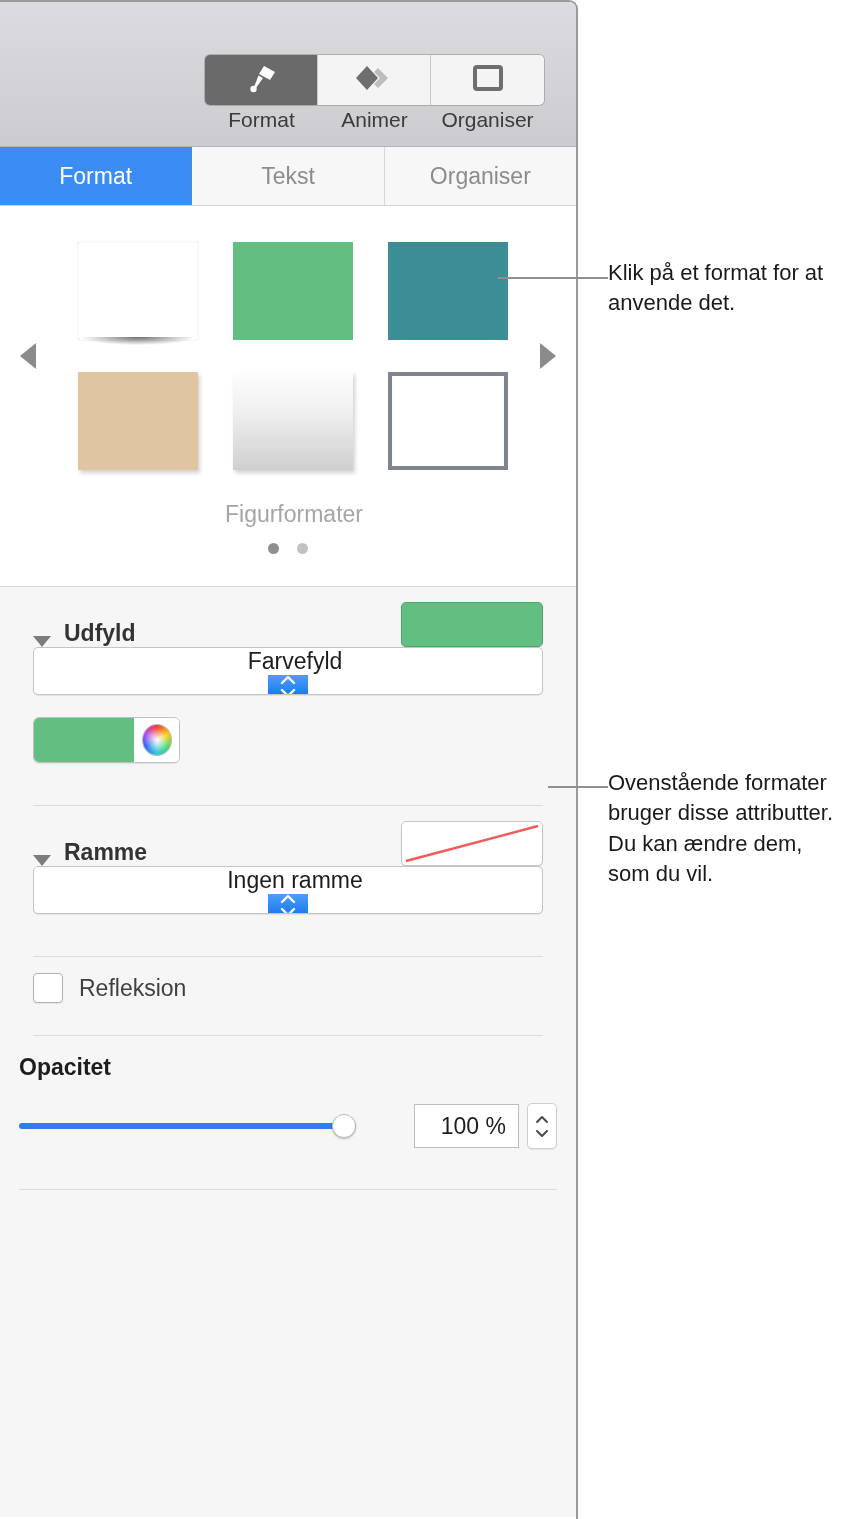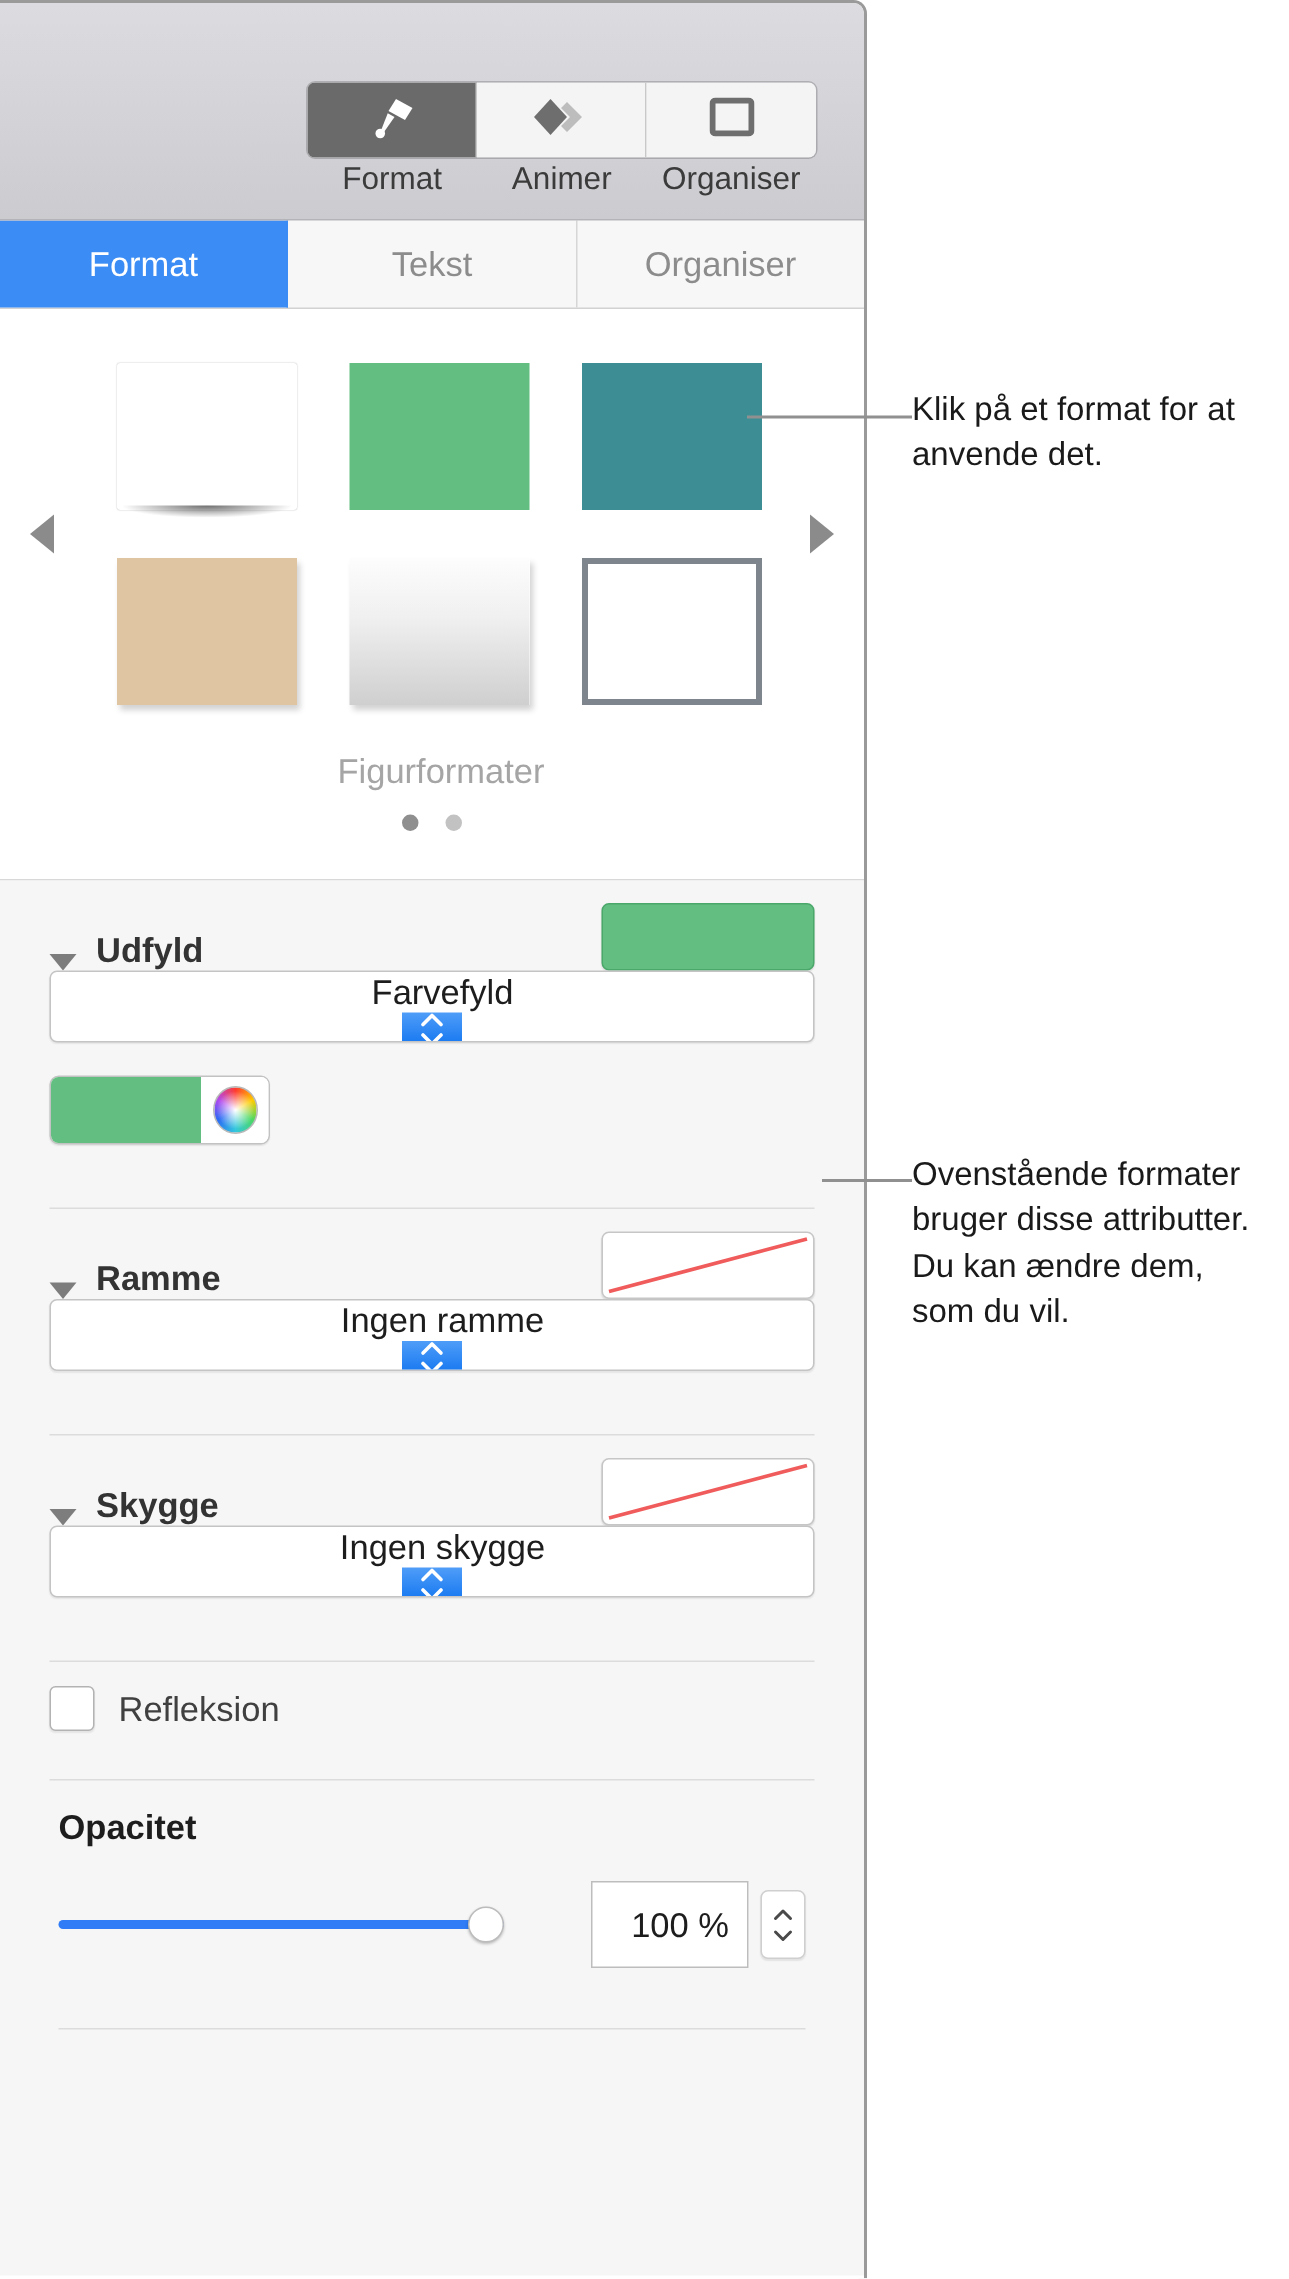--- a/index.html
+++ b/index.html
@@ -320,21 +320,21 @@
     height: 28px;
     border: 1px solid #b3b3b3;
     border-radius: 4px;
     background: #ffffff;
     margin-right: 16px;
     box-shadow: 0 1px 1px rgba(0,0,0,0.07);
   }
   .check-label { font-size: 23px; color: #404040; }
 
   
-  .opacity-sec { padding: 0 39px; }
+  .opacity-sec { padding: 0 19px; }
   .opacity-title {
     font-size: 23px;
     color: #1d1d1d;
     font-weight: bold;
     padding-top: 18px;
   }
   .opacity-row {
     display: flex;
     align-items: center;
     margin-top: 22px;
@@ -359,21 +359,21 @@
     width: 24px;
     height: 24px;
     border-radius: 50%;
     background: #ffffff;
     border: 1px solid #bcbcbc;
     box-shadow: 0 1px 2px rgba(0,0,0,0.25);
     box-sizing: border-box;
   }
   .num-field {
     width: 105px;
-    height: 58px;
+    height: 44px;
     background: #ffffff;
     border: 1px solid #bdbdbd;
     display: flex;
     align-items: center;
     justify-content: flex-end;
     padding-right: 12px;
     box-sizing: border-box;
     font-size: 23px;
     color: #1d1d1d;
     margin-left: 40px;
@@ -556,46 +556,20 @@
           <svg width="16" height="10" viewBox="0 0 16 10">
               <path d="M2 2 L8 8 L14 2" fill="none" stroke="#fff" stroke-width="2.4" stroke-linecap="round" stroke-linejoin="round"></path>
             </svg>
         </div>
       </div>
 
       <div style="height:42px"></div>
       <div class="divider"></div>
     </div>
 
-    <div class="section">
-      <div class="sec-head">
-        <div class="disclosure"></div>
-        <div class="sec-title">Skygge</div>
-        <div class="preview-box">
-          <svg class="slash" viewBox="0 0 140 43" preserveAspectRatio="none">
-            <line x1="4" y1="39" x2="136" y2="4" stroke="#f05b5b" stroke-width="2.5"></line>
-          </svg>
-        </div>
-      </div>
-
-      <div class="popup">
-        <div class="popup-label">Ingen skygge</div>
-        <div class="stepper-blue">
-          <svg width="16" height="10" viewBox="0 0 16 10">
-              <path d="M2 8 L8 2 L14 8" fill="none" stroke="#fff" stroke-width="2.4" stroke-linecap="round" stroke-linejoin="round"></path>
-            </svg>
-          <svg width="16" height="10" viewBox="0 0 16 10">
-              <path d="M2 2 L8 8 L14 2" fill="none" stroke="#fff" stroke-width="2.4" stroke-linecap="round" stroke-linejoin="round"></path>
-            </svg>
-        </div>
-      </div>
-
-      <div style="height:42px"></div>
-      <div class="divider"></div>
-    </div>
 
     <div class="section">
       <div class="check-row">
         <div class="checkbox"></div>
         <div class="check-label">Refleksion</div>
       </div>
       <div style="height:16px"></div>
       <div class="divider"></div>
     </div>
 

